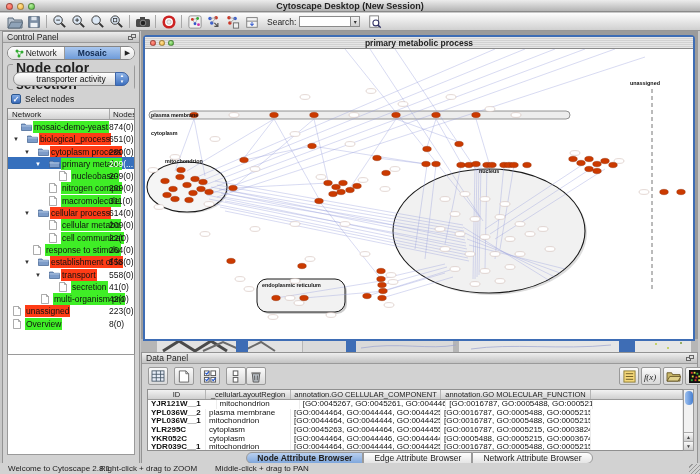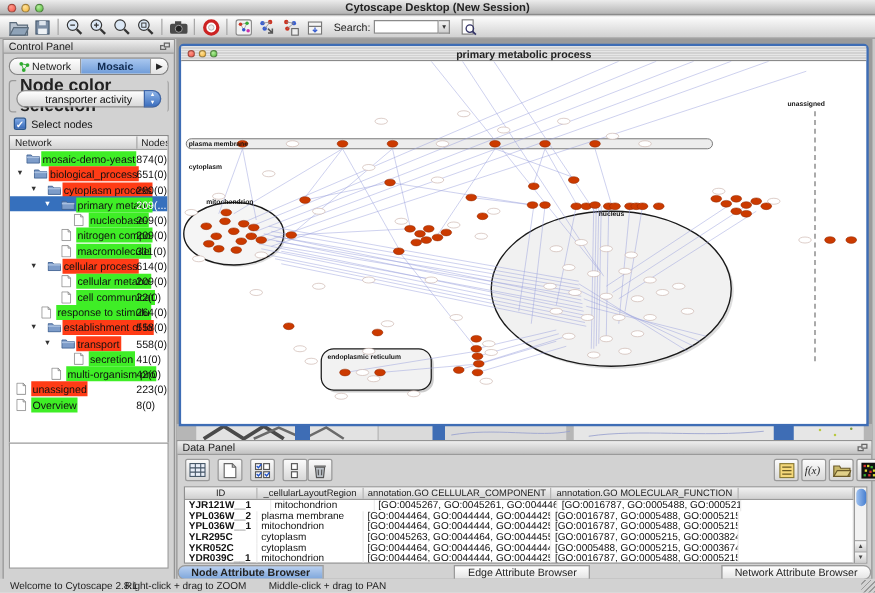--- a/index.html
+++ b/index.html
@@ -66,21 +66,21 @@
 .dpbtn{position:absolute;top:2px;width:20px;height:18px;border:1px solid #9a9a9a;border-radius:2px;background:linear-gradient(#fbfbfb,#d8d8d8);display:flex;align-items:center;justify-content:center;}
 #dp-table{position:absolute;left:5px;top:36px;width:537px;height:62px;background:#fff;border:1px solid #8f8f8f;font-size:8px;overflow:hidden;}
 #dp-thead{display:flex;height:10px;background:linear-gradient(#f2f2f2,#d0d0d0);border-bottom:1px solid #9a9a9a;}
 #dp-thead .hc{border-right:1px solid #b5b5b5;text-align:center;font-size:7.5px;line-height:10px;overflow:hidden;white-space:nowrap;color:#222;}
 .drow{display:flex;height:8.7px;line-height:8.7px;}
 .drow .dc{border-right:1px solid #ececec;padding-left:3px;overflow:hidden;white-space:nowrap;color:#111;}
 .drow .dc:first-child{font-weight:bold;}
 #dp-scroll{position:absolute;right:3px;top:36px;width:11px;height:62px;border:1px solid #9a9a9a;background:#f2f2f2;}
 #dp-thumb{position:absolute;left:0.5px;top:1px;width:8px;height:14px;border-radius:4px;background:linear-gradient(90deg,#9dc0ef,#477fd0);}
 .sarrow{position:absolute;left:0;width:9px;height:9px;background:linear-gradient(#f8f8f8,#cfcfcf);border-top:1px solid #aaa;font-size:5px;text-align:center;line-height:9px;color:#444;}
-#dp-tabs{position:absolute;left:0;right:0;top:99px;display:flex;justify-content:space-between;}
+#dp-tabs{position:absolute;left:0;right:0;top:99px;display:flex;justify-content:center;}
 .dptab{height:12px;line-height:11px;font-size:8.5px;padding:0 10px;border:1px solid #9a9a9a;background:linear-gradient(#fff,#e4e4e4);color:#222;}
 .dptab:first-child{border-radius:7px 0 0 7px;}
 .dptab:last-child{border-radius:0 7px 7px 0;}
 .dptab.sel{background:linear-gradient(#b9d0f0,#7fa7dc);font-weight:bold;}
 
 #status-bar{position:absolute;left:0;bottom:0;right:0;height:11px;background:#d2d2d2;font-size:8px;color:#222;}
 #status-bar span{position:absolute;top:1px;}
 #grip{position:absolute;right:0;bottom:0;width:11px;height:11px;background:repeating-linear-gradient(135deg,#d2d2d2 0 2px,#9a9a9a 2px 3px);}
 svg{display:block;}
 </style>

